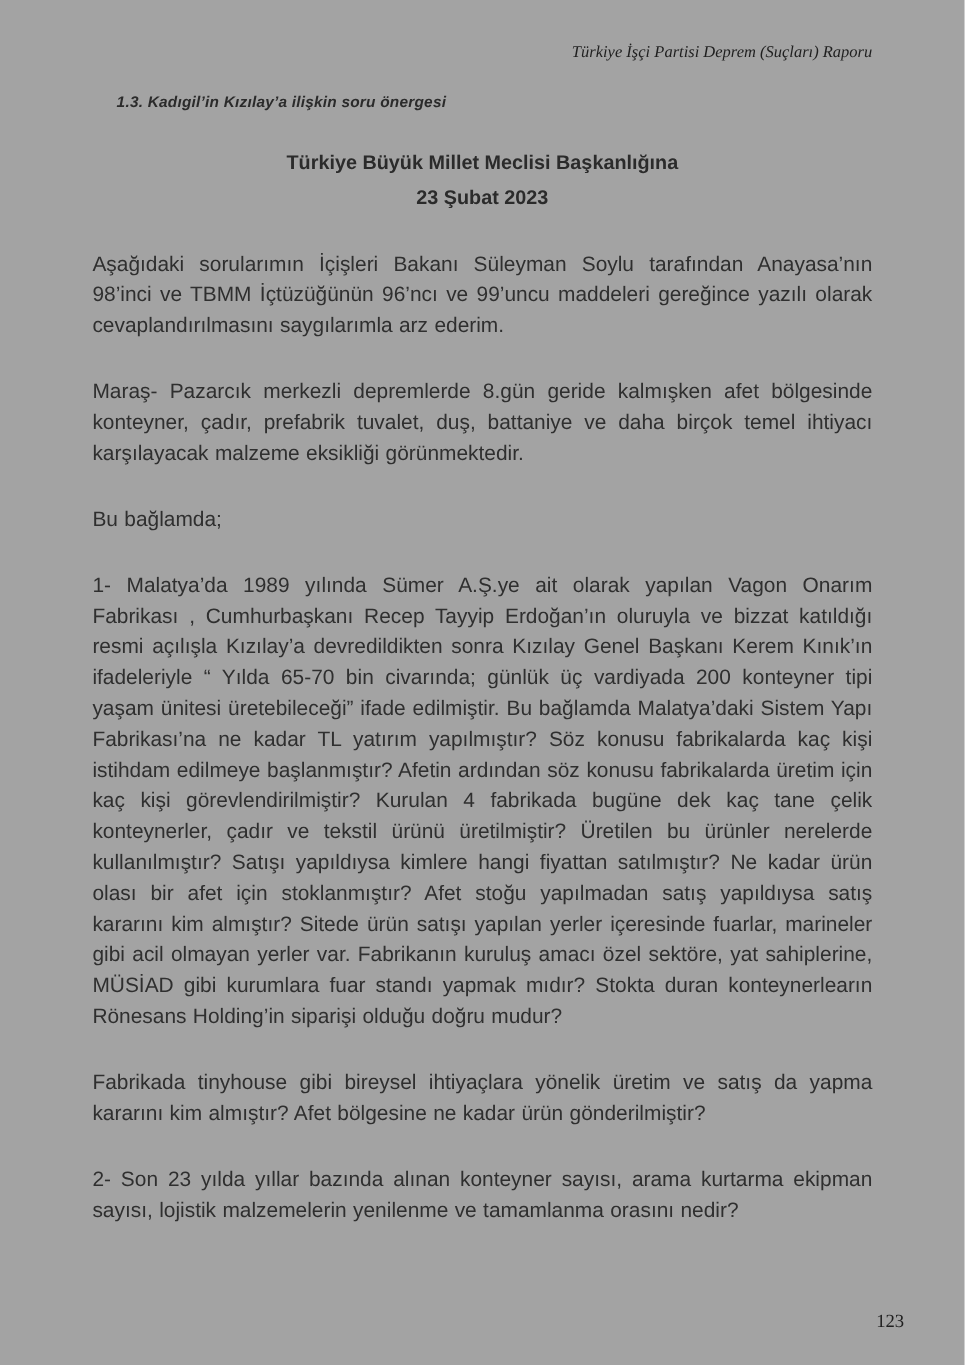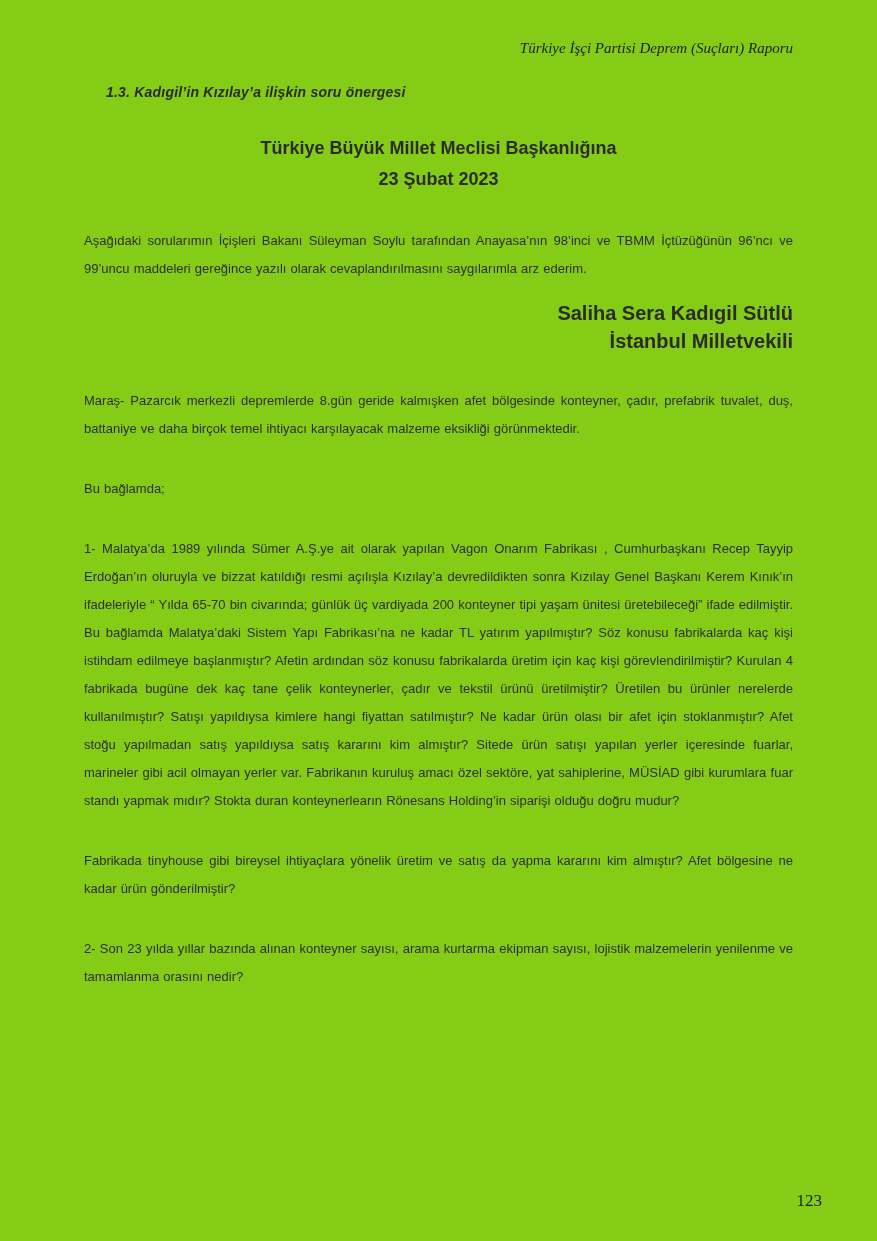--- a/index.html
+++ b/index.html
@@ -5,21 +5,21 @@
   * { margin: 0; padding: 0; box-sizing: border-box; }
   html, body { background: #ffffff; }
   body {
     font-family: "Liberation Sans", sans-serif;
     color: #2f2f2f;
     -webkit-font-smoothing: antialiased;
   }
   .page {
     width: 877px;
     height: 1241px;
-    background: #84cc16;
+    background: #a3a3a3;
     padding: 40px 84px 0 84px;
     position: relative;
     overflow: hidden;
   }
   .running-header {
     font-family: "Liberation Serif", serif;
     font-style: italic;
     font-size: 15px;
     text-align: right;
     color: #1f1f1f;
@@ -36,21 +36,21 @@
   }
   .doc-title {
     text-align: center;
     font-weight: 700;
     font-size: 18px;
     line-height: 31px;
     color: #2b2b2b;
     margin-bottom: 22px;
   }
   .para {
-    font-size: 13px;
+    font-size: 19px;
     line-height: 28px;
     text-align: justify;
     color: #2f2f2f;
     margin-bottom: 12px;
     hyphens: auto;
     -webkit-hyphens: auto;
     word-spacing: 0.5px;
     margin-top: 32px;
   }
   .signature {
@@ -79,24 +79,20 @@
 
   <h2 class="section-heading">1.3. Kadıgil’in Kızılay’a ilişkin soru önergesi</h2>
 
   <div class="doc-title">
     <div>Türkiye Büyük Millet Meclisi Başkanlığına</div>
     <div>23 Şubat 2023</div>
   </div>
 
   <p class="para">Aşağıdaki sorularımın İçişleri Bakanı Süleyman Soylu tarafından Anayasa’nın 98’inci ve TBMM İçtüzüğünün 96’ncı ve 99’uncu maddeleri gereğince yazılı olarak cevaplandırılmasını saygılarımla arz ederim.</p>
 
-  <div class="signature">
-    <div>Saliha Sera Kadıgil Sütlü</div>
-    <div>İstanbul Milletvekili</div>
-  </div>
 
   <p class="para">Maraş- Pazarcık merkezli depremlerde 8.gün geride kalmışken afet bölgesinde konteyner, çadır, prefabrik tuvalet, duş, battaniye ve daha birçok temel ihtiyacı karşılayacak malzeme eksikliği görünmektedir.</p>
 
   <p class="para">Bu bağlamda;</p>
 
   <p class="para">1- Malatya’da 1989 yılında Sümer A.Ş.ye ait olarak yapılan Vagon Onarım Fabrikası , Cumhurbaşkanı Recep Tayyip Erdoğan’ın oluruyla ve bizzat katıldığı resmi açılışla Kızılay’a devredildikten sonra Kızılay Genel Başkanı Kerem Kınık’ın ifadeleriyle “ Yılda 65-70 bin civarında; günlük üç vardiyada 200 konteyner tipi yaşam ünitesi üretebileceği” ifade edilmiştir. Bu bağlamda Malatya’daki Sistem Yapı Fabrikası’na ne kadar TL yatırım yapılmıştır? Söz konusu fabrikalarda kaç kişi istihdam edilmeye başlanmıştır? Afetin ardından söz konusu fabrikalarda üretim için kaç kişi görevlendirilmiştir? Kurulan 4 fabrikada bugüne dek kaç tane çelik konteynerler, çadır ve tekstil ürünü üretilmiştir? Üretilen bu ürünler nerelerde kullanılmıştır? Satışı yapıldıysa kimlere hangi fiyattan satılmıştır? Ne kadar ürün olası bir afet için stoklanmıştır? Afet stoğu yapılmadan satış yapıldıysa satış kararını kim almıştır? Sitede ürün satışı yapılan yerler içeresinde fuarlar, marineler gibi acil olmayan yerler var. Fabrikanın kuruluş amacı özel sektöre, yat sahiplerine, MÜSİAD gibi kurumlara fuar standı yapmak mıdır? Stokta duran konteynerlearın Rönesans Holding’in siparişi olduğu doğru mudur?</p>
 
   <p class="para">Fabrikada tinyhouse gibi bireysel ihtiyaçlara yönelik üretim ve satış da yapma kararını kim almıştır? Afet bölgesine ne kadar ürün gönderilmiştir?</p>
 
   <p class="para">2- Son 23 yılda yıllar bazında alınan konteyner sayısı, arama kurtarma ekipman sayısı, lojistik malzemelerin yenilenme ve tamamlanma orasını nedir?</p>

